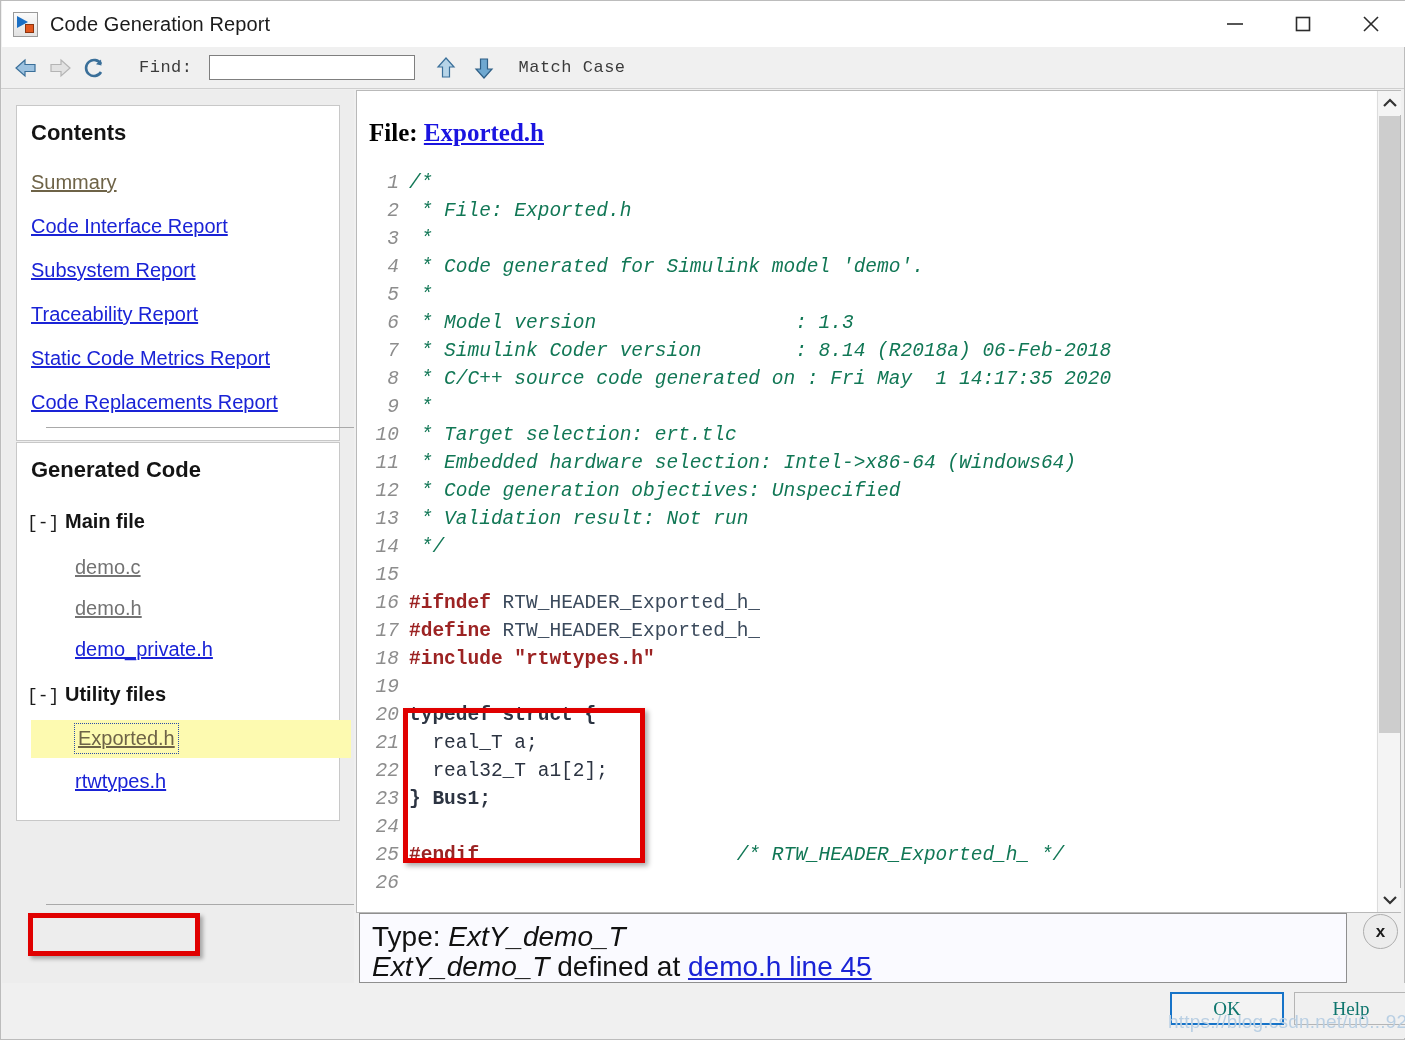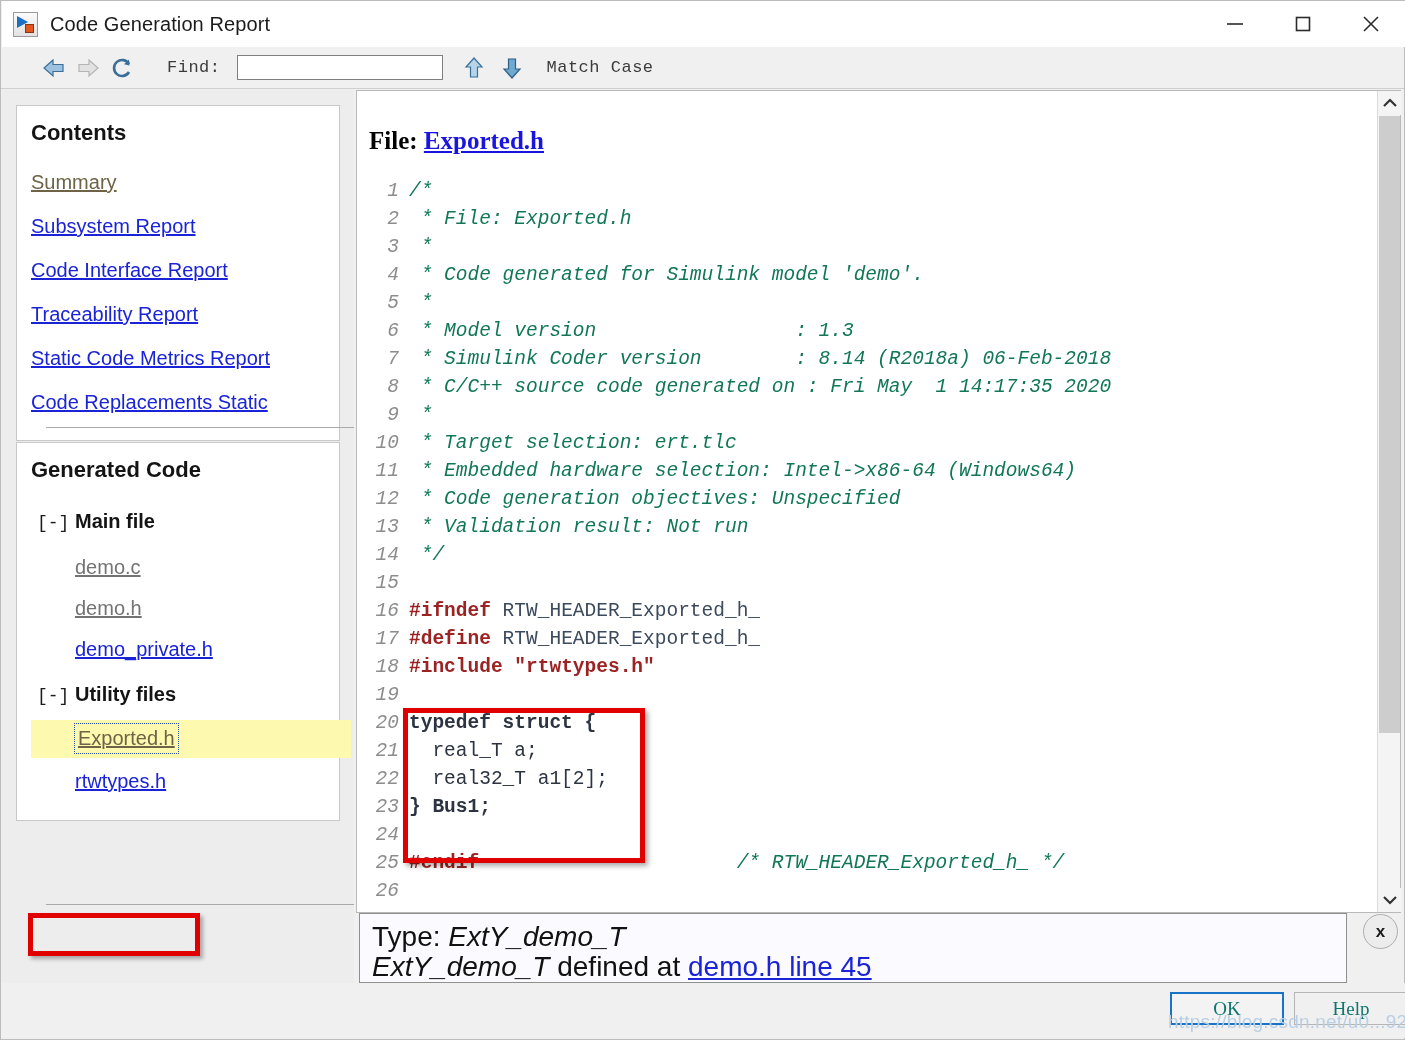--- a/index.html
+++ b/index.html
@@ -48,21 +48,21 @@
     width: 68px; height: 46px; display: flex; align-items: center; justify-content: center;
     color: #2b2b2b;
   }
   .win-btn svg { display: block; }
 
   
   #toolbar {
     position: absolute; left: 0; top: 46px; width: 1403px; height: 42px;
     background: #f0f0f0;
     border-bottom: 1px solid #cfcfcf;
-    display: flex; align-items: center; padding-left: 28px;
+    display: flex; align-items: center;
   }
   .nav-ico { width: 34px; height: 30px; display: flex; align-items: center; justify-content: center; }
   #nav-back { margin-left: 8px; }
   #find-label {
     font-family: "Liberation Mono", monospace;
     font-size: 17px; color: #3b3b3b; margin-left: 28px; letter-spacing: .5px;
   }
   #find-input {
     width: 206px; height: 25px; margin-left: 16px;
     background: #ffffff; border: 1px solid #7f7f7f;
@@ -102,21 +102,21 @@
     font-size: 22px; font-weight: bold; color: #141414;
     padding-left: 14px; margin-bottom: 14px;
   }
   .sb-link {
     display: block; font-size: 20px; color: #1a23d6;
     text-decoration: underline; padding: 0 0 0 14px; line-height: 44px;
     white-space: nowrap;
   }
   .sb-link.visited { color: #6e6347; }
   .tree-group {
-    font-size: 20px; color: #141414; padding-left: 20px; line-height: 48px;
+    font-size: 20px; color: #141414; padding-left: 10px; line-height: 48px;
     white-space: nowrap;
   }
   .tree-group .toggle {
     font-family: "Liberation Mono", monospace; font-weight: normal; color: #1b1b1b;
     font-size: 18px;
   }
   .tree-group .gname { font-weight: bold; }
   .tree-file {
     display: block; font-size: 20px; color: #1a23d6; text-decoration: underline;
     padding-left: 58px; line-height: 41px; white-space: nowrap;
@@ -152,21 +152,20 @@
     background: #fdfdfd; border: 1px solid #b9b9b9;
   }
   #content {
     position: absolute; left: 0; top: 0; right: 24px; bottom: 0;
     background: #ffffff; overflow: hidden;
   }
   #file-head {
     font-family: "Liberation Serif", serif;
     font-size: 25px; font-weight: bold; color: #000000;
     padding: 28px 0 0 12px;
-    margin-top: 8px;
   }
   #file-head a { color: #1a14e0; text-decoration: underline; }
 
   #code {
     margin-top: 22px;
     font-family: "Liberation Mono", monospace;
     font-size: 19.5px;
     line-height: 28px;
     white-space: pre;
   }
@@ -309,25 +308,25 @@
     </div>
     <div id="match-case">Match Case</div>
   </div>
 
   <div id="sidebar">
 
     <div id="panel-contents">
       <div class="panel">
         <div class="panel-title">Contents</div>
         <a class="sb-link visited">Summary</a>
+        <a class="sb-link">Code Interface Report</a>
         <a class="sb-link">Subsystem Report</a>
-        <a class="sb-link">Code Interface Report</a>
         <a class="sb-link">Traceability Report</a>
         <a class="sb-link">Static Code Metrics Report</a>
-        <a class="sb-link">Code Replacements Static</a>
+        <a class="sb-link">Code Replacements Report</a>
       </div>
     </div>
 
     <div class="sb-divider" id="div-1"></div>
 
     <div id="panel-generated">
       <div class="panel">
         <div class="panel-title">Generated Code</div>
 
         <div class="tree-group">

